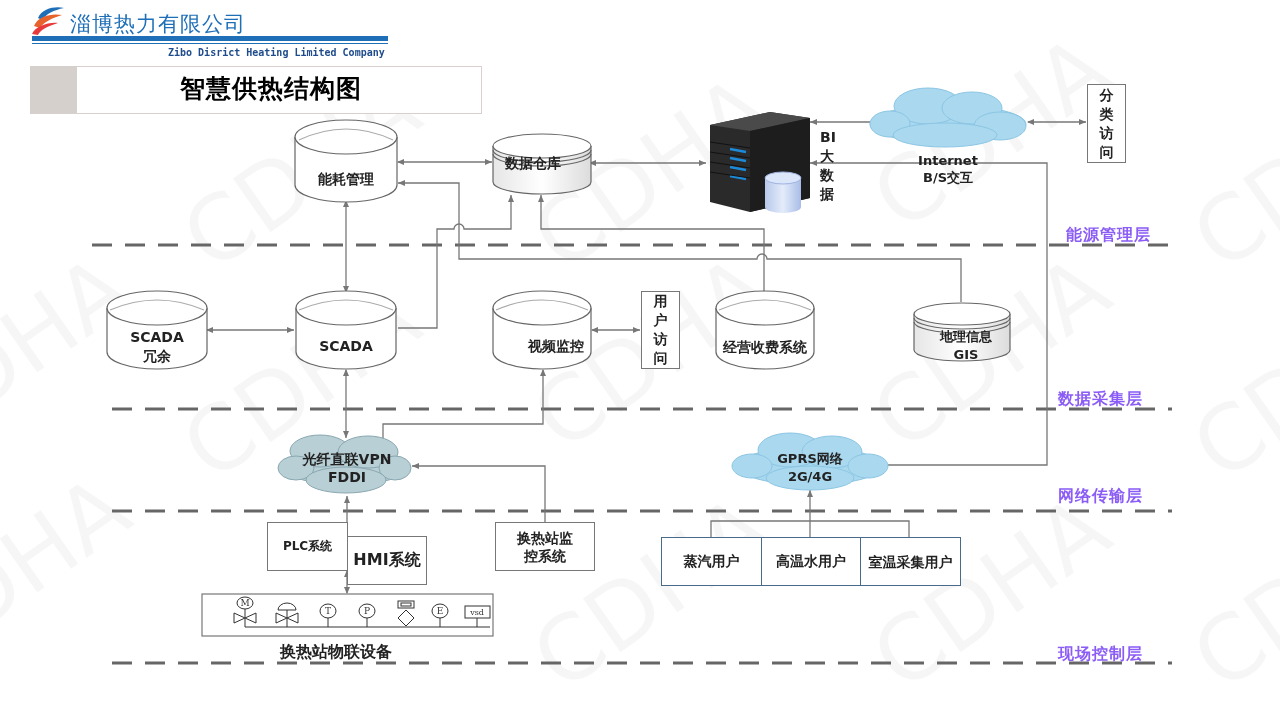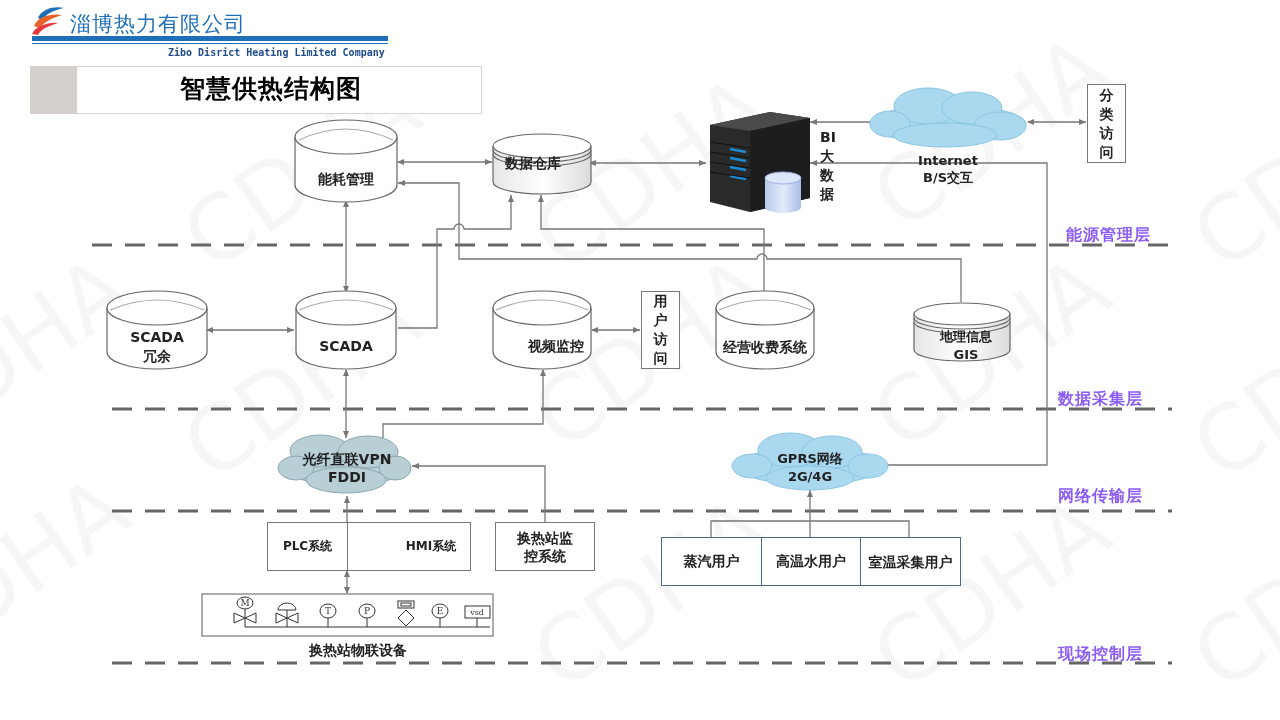--- a/index.html
+++ b/index.html
@@ -293,38 +293,38 @@
 </div>
 
 <div class="label" style="left:750px;top:450px;width:120px;font-size:13px;line-height:18px;">
   <div>GPRS网络</div>
   <div>2G/4G</div>
 </div>
 
 <div class="rbox" style="left:267px;top:522px;width:79px;height:47px;font-size:12px;">
   <span>PLC系统</span>
 </div>
-<div class="rbox" style="left:347px;top:522px;width:78px;height:47px;font-size:12px;padding-left:44px;">
+<div class="rbox" style="left:347px;top:536px;width:78px;height:47px;font-size:16px;">
   <span>HMI系统</span>
 </div>
 
 <div class="rbox" style="left:495px;top:522px;width:98px;height:47px;flex-direction:column;font-size:14px;line-height:18px;">
   <div>换热站监</div>
   <div>控系统</div>
 </div>
 
 <div class="rbox" style="left:661px;top:537px;width:99px;height:47px;border-color:#4a6a8a;font-size:14px;">
   <span>蒸汽用户</span>
 </div>
 <div class="rbox" style="left:761px;top:537px;width:98px;height:47px;border-color:#4a6a8a;font-size:14px;">
   <span>高温水用户</span>
 </div>
 <div class="rbox" style="left:860px;top:537px;width:99px;height:47px;border-color:#4a6a8a;flex-direction:row;font-size:14px;line-height:18px;">
   <div>室温采集</div>
   <div>用户</div>
 </div>
 
-<div class="label" style="left:268px;top:642px;width:180px;font-size:14px;">换热站物联设备</div>
+<div class="label" style="left:246px;top:642px;width:180px;font-size:16px;">换热站物联设备</div>
 
 <div class="layer-label" style="left:1066px;top:225px;">能源管理层</div>
 <div class="layer-label" style="left:1058px;top:389px;">数据采集层</div>
 <div class="layer-label" style="left:1058px;top:486px;">网络传输层</div>
 <div class="layer-label" style="left:1058px;top:644px;">现场控制层</div>
 
 </body></html>

